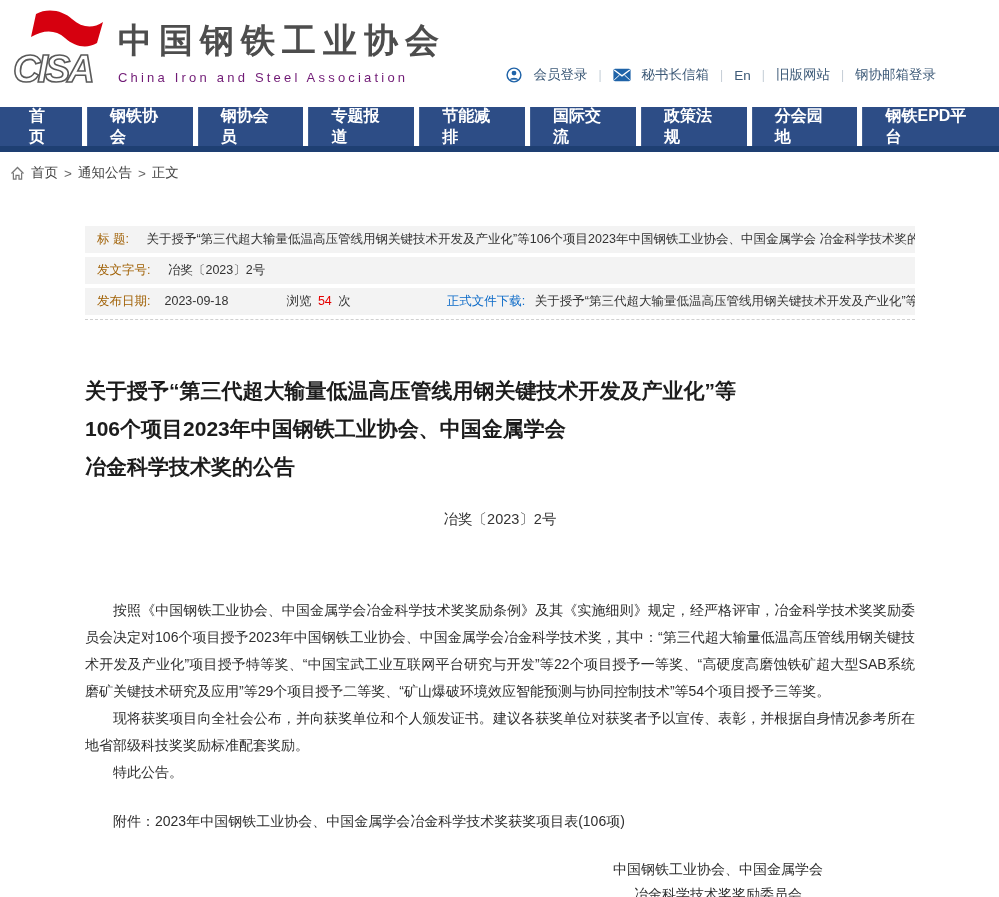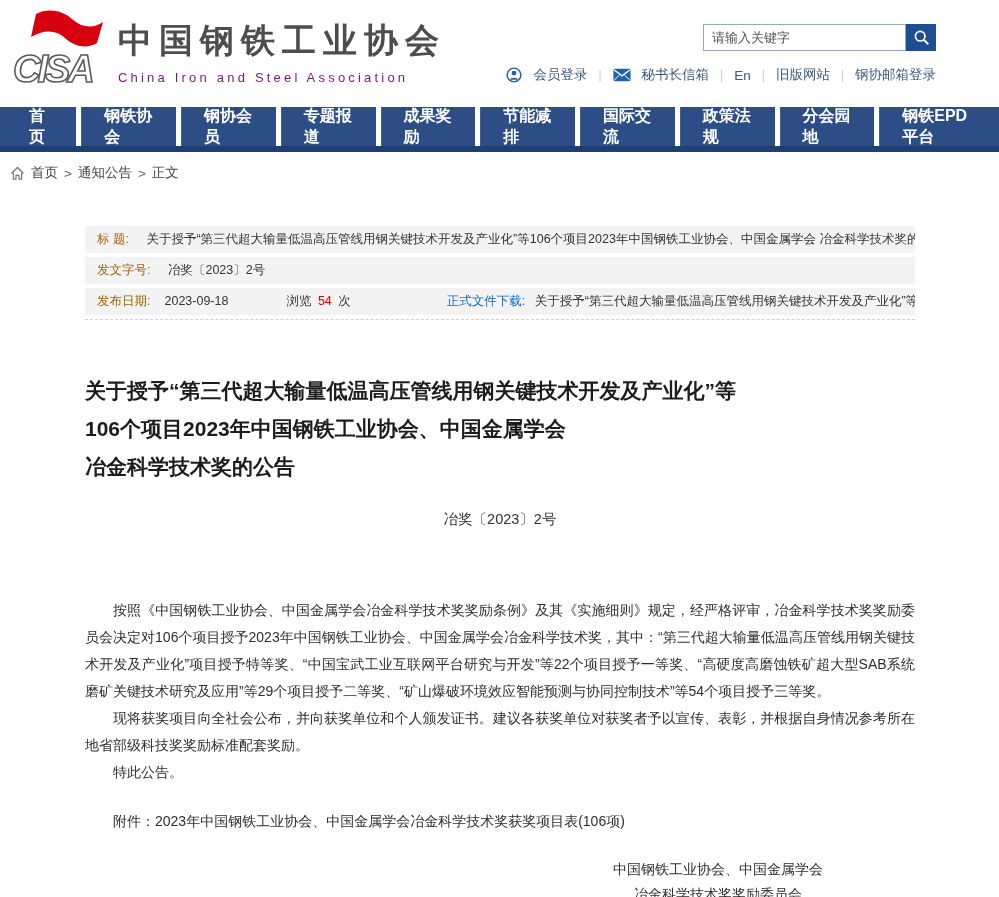--- a/index.html
+++ b/index.html
@@ -78,29 +78,20 @@
     <svg class="logo-svg" viewBox="0 0 100 90">
       <path d="M24 8 C36 1 52 5 60 13 C70 22 81 23 91 16 L85 37 C75 43 63 41 53 32 C43 23 31 24 19 31 Z" fill="#d6000f"></path>
       <text x="1" y="76" font-size="38" font-style="italic" font-weight="bold" font-family="Liberation Sans, sans-serif" fill="none" stroke="#5a5a5a" stroke-width="1.6" letter-spacing="-3">CISA</text>
     </svg>
     <div class="logo-text">
       <div class="logo-title">中国钢铁工业协会</div>
       <div class="logo-sub">China Iron and Steel Association</div>
     </div>
   </div>
 
-  <div class="search-row">
-    <input class="search-input" type="text" placeholder="请输入关键字" style="">
-    <button class="search-btn">
-      <svg width="17" height="17" viewBox="0 0 20 20">
-        <circle cx="8.5" cy="8.5" r="5.6" fill="none" stroke="#ffffff" stroke-width="2"></circle>
-        <line x1="13" y1="13" x2="18" y2="18" stroke="#ffffff" stroke-width="2.4"></line>
-      </svg>
-    </button>
-  </div>
 
   <div class="toplinks">
     <a href="#">
       <svg width="16" height="16" viewBox="0 0 20 20">
         <circle cx="10" cy="10" r="8.6" fill="none" stroke="#1f63a8" stroke-width="1.8"></circle>
         <circle cx="10" cy="7.6" r="3" fill="#1f63a8"></circle>
         <path d="M4.5 16 C5.5 12.5 14.5 12.5 15.5 16 Z" fill="#1f63a8"></path>
       </svg>
       <span>会员登录</span>
     </a>
@@ -126,21 +117,20 @@
         <span>钢协邮箱登录</span>
       </a>
   </div>
 </div>
 
 <div class="nav">
   <a class="nav-item">首页</a>
   <a class="nav-item">钢铁协会</a>
   <a class="nav-item">钢协会员</a>
   <a class="nav-item">专题报道</a>
-  <a class="nav-item">成果奖励</a>
   <a class="nav-item">节能减排</a>
   <a class="nav-item">国际交流</a>
   <a class="nav-item">政策法规</a>
   <a class="nav-item">分会园地</a>
   <a class="nav-item">钢铁EPD平台</a>
 </div>
 
 <div class="breadcrumb">
   <svg width="15" height="15" viewBox="0 0 20 20">
     <path d="M2 10 L10 2 L18 10" fill="none" stroke="#777" stroke-width="1.8"></path>

